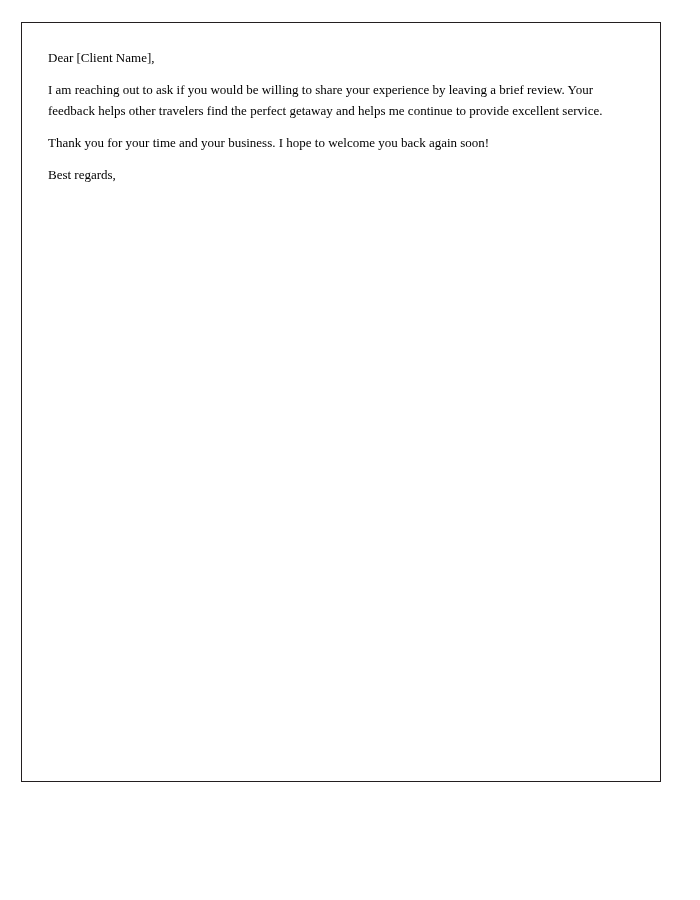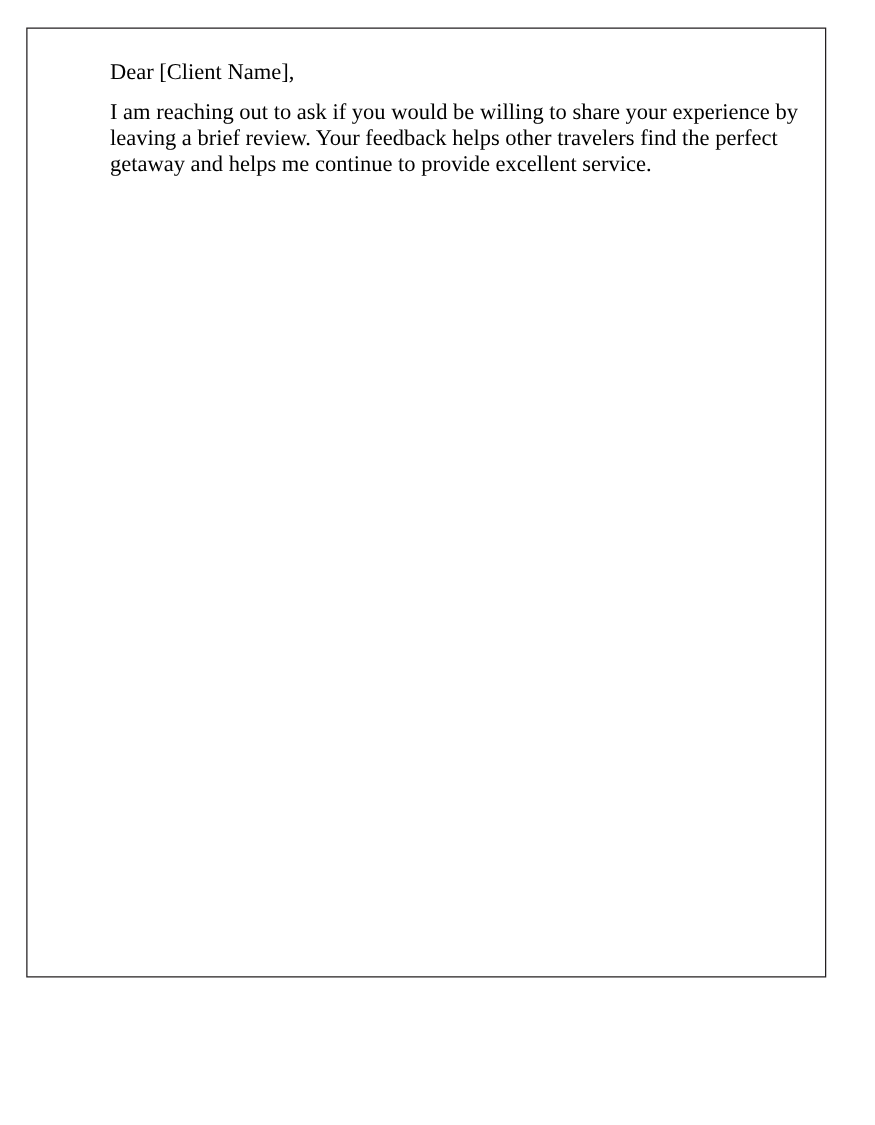--- a/index.html
+++ b/index.html
@@ -29,23 +29,22 @@
     border: 1px solid #231f20;
     background: #ffffff;
     box-sizing: border-box;
   }
   .letter-body {
     position: absolute;
     left: 26px;
     top: 24px;
     width: 578px;
     color: #000000;
-    font-size: 18px;
+    font-size: 13px;
     line-height: 21px;
-    margin-left: 40px;
   }
   .para {
     margin: 0 0 11px 0;
     text-align: left;
     white-space: normal;
   }
   .para:last-child {
     margin-bottom: 0;
   }
   .review-link {
@@ -71,18 +70,20 @@
     <div class="letter-body">
 
       <p class="para">Dear [Client Name],</p>
 
 
       <p class="para">I am reaching out to ask if you would be willing to share your experience by leaving a brief review. Your feedback helps other travelers find the perfect getaway and helps me continue to provide excellent service.</p>
 
 
 
 
+      <p class="para">Thank you for your time and your business. I hope to welcome you back again soon!</p>
 
+      <p class="para">Best regards,</p>
 
 
     </div>
   </div>
 </div>
 
 </body></html>

